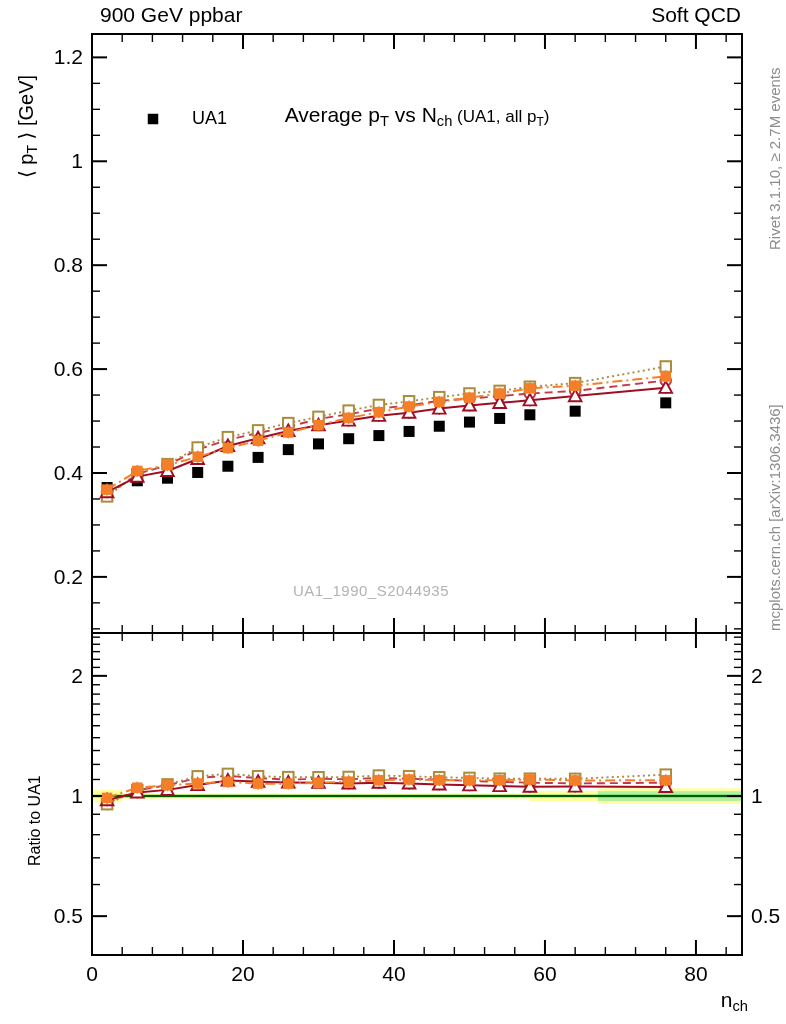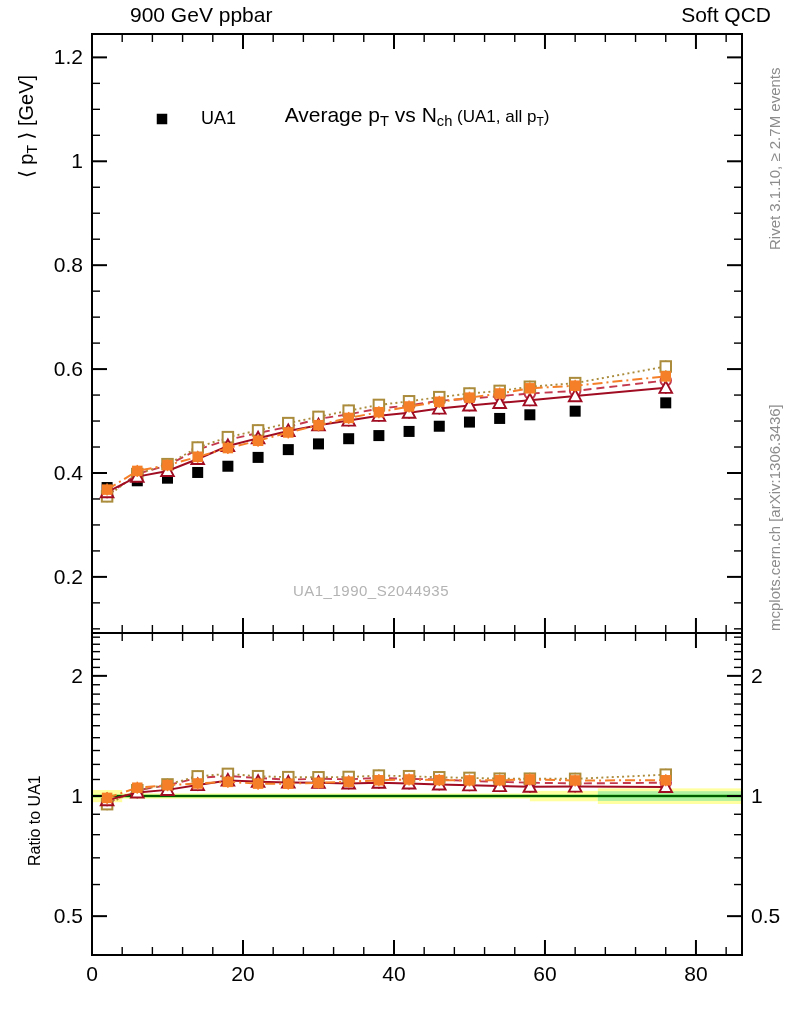--- a/index.html
+++ b/index.html
@@ -1,33 +1,33 @@
 <!DOCTYPE html>
 <html><head>
 <meta charset="utf-8">
 <style>
   html,body{margin:0;padding:0;background:#fff;}
   body{font-family:"Liberation Sans","DejaVu Sans",sans-serif;color:#000;}
   #canvas{position:relative;width:786px;height:1024px;background:#fff;overflow:hidden;}
   #plot-svg{position:absolute;left:0;top:0;}
-  .hdr{position:absolute;top:3px;font-size:21px;color:#000;white-space:nowrap;margin-left:30px;}
+  .hdr{position:absolute;top:3px;font-size:21px;color:#000;white-space:nowrap;}
   #header-left{left:100px;}
   #header-right{left:0;width:741px;text-align:right;}
   .title{position:absolute;top:57px;left:92px;width:650px;text-align:center;font-size:21px;white-space:nowrap;margin-top:46px;}
   .title sub{font-size:0.70em;vertical-align:-0.30em;}
   .title-small{font-size:17px;}
   .ylabel{position:absolute;left:14px;top:178px;transform-origin:0 0;transform:rotate(-90deg);font-size:20px;white-space:nowrap;}
   .ylabel sub, .xlabel sub, .ratio-ylabel sub{font-size:0.70em;vertical-align:-0.30em;}
   .ratio-ylabel{position:absolute;left:26px;top:866px;transform-origin:0 0;transform:rotate(-90deg);font-size:16px;white-space:nowrap;color:#000;}
   .xlabel{position:absolute;top:988px;left:0;width:748px;text-align:right;font-size:21px;}
   .side-text{position:absolute;transform-origin:0 0;transform:rotate(-90deg);font-size:15px;color:#8c8c8c;white-space:nowrap;}
   #side-rivet{left:766px;top:250px;}
   #side-mcplots{left:766px;top:631px;}
   #watermark{position:absolute;top:582px;left:92px;width:558px;text-align:center;font-size:15px;color:#b3b3b3;letter-spacing:0.5px;}
-  #legend{position:absolute;left:131px;top:104px;}
+  #legend{position:absolute;left:122px;top:104px;}
   .legend-row{display:flex;align-items:center;height:29px;}
   .legend-row svg{display:block;margin-right:8px;}
   .legend-label{font-size:18px;white-space:nowrap;}
 </style>
 </head>
 <body>
 
 <div id="canvas">
   <svg id="plot-svg" width="786" height="1024">
       <g>
@@ -576,20 +576,21 @@
 
   <div id="header-left" class="hdr">900 GeV ppbar</div>
   <div id="header-right" class="hdr">Soft QCD</div>
 
   <div class="title"><span>Average p</span><sub>T</sub><span> vs N</span><sub>ch</sub><span class="title-small"><span> (UA1, all p</span><sub>T</sub><span>)</span></span></div>
 
   <div class="ylabel"><span>⟨ p</span><sub>T</sub><span> ⟩ [GeV]</span></div>
 
   <div class="ratio-ylabel">Ratio to UA1</div>
 
+  <div class="xlabel"><span>n</span><sub>ch</sub></div>
 
   <div id="side-rivet" class="side-text">Rivet 3.1.10, ≥ 2.7M events</div>
   <div id="side-mcplots" class="side-text">mcplots.cern.ch [arXiv:1306.3436]</div>
 
   <div id="watermark">UA1_1990_S2044935</div>
 
   <div id="legend">
       <div class="legend-row">
         <svg width="62" height="22">
           <g>

